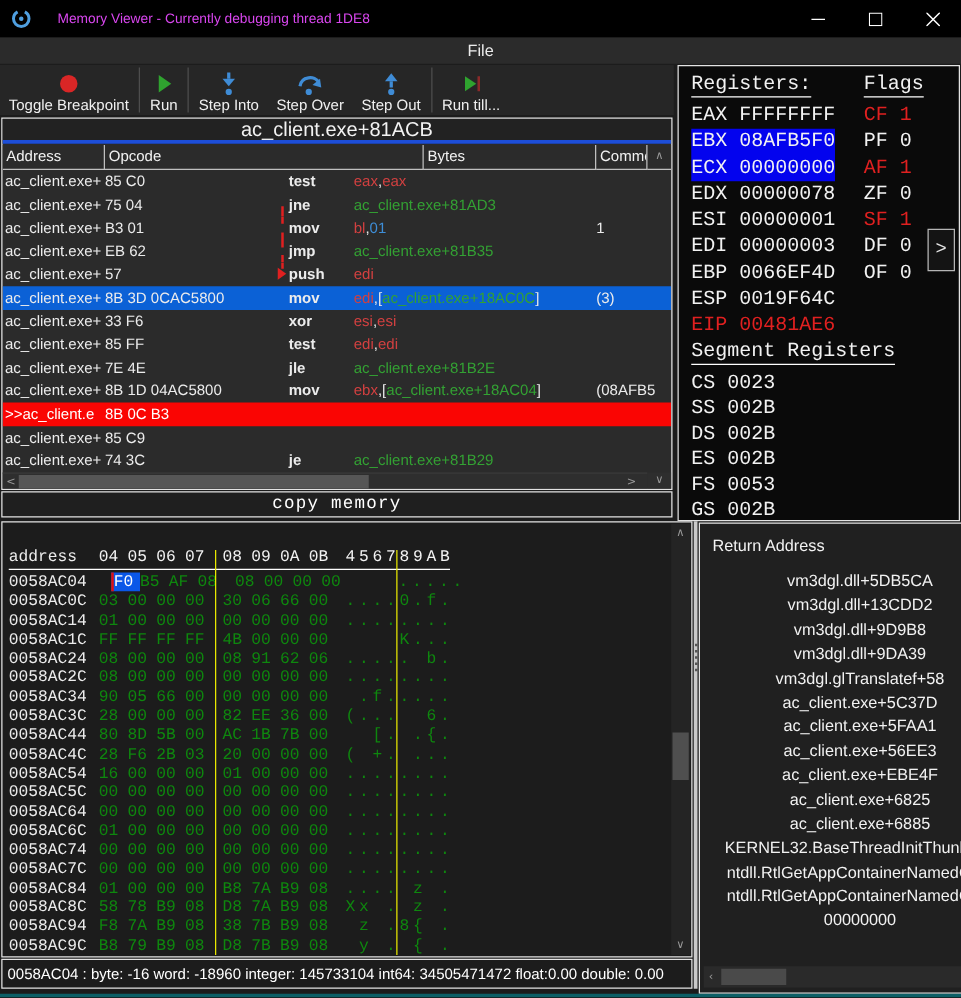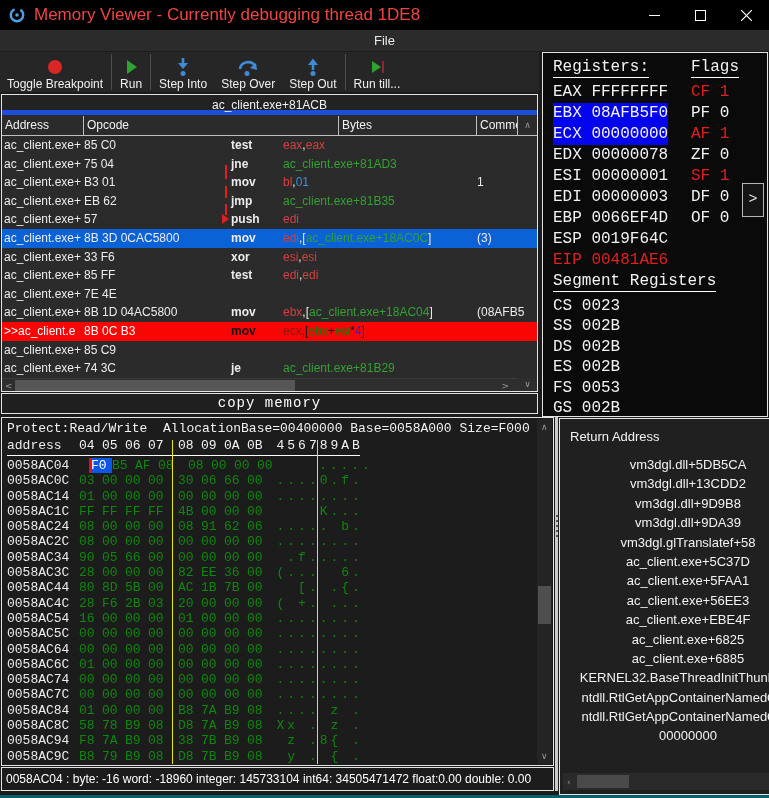--- a/index.html
+++ b/index.html
@@ -4,21 +4,21 @@
 <style>
   * { box-sizing: border-box; margin:0; padding:0; }
   html,body { width:769px; height:798px; background:#141414; overflow:hidden;
               font-family:"Liberation Sans", sans-serif; }
   .win { position:relative; width:769px; height:798px; background:#1c1c1c; }
 
   
   .titlebar { position:absolute; left:0; top:0; width:769px; height:30px; background:#000;
               display:flex; align-items:center; }
   .app-icon { width:18px; height:18px; margin-left:8px; }
-  .title-text { color:#ef4444; font-size:17px; margin-left:8px; white-space:nowrap; }
+  .title-text { color:#d946ef; font-size:11px; margin-left:20px; white-space:nowrap; }
   .win-controls { margin-left:auto; display:flex; height:30px; }
   .win-btn { width:46px; height:30px; display:flex; align-items:center; justify-content:center; }
 
   
   .menubar { position:absolute; left:0; top:30px; width:769px; height:21px; background:#2b2b2b;
              display:flex; align-items:center;flex-direction:column; }
   .menu-item { color:#eaeaea; font-size:13px; padding:0 10px; line-height:21px; }
 
   
   .toolbar { position:absolute; left:0; top:52px; width:539px; height:40px; background:#262626;
@@ -26,21 +26,21 @@
   .tb-btn { display:flex; flex-direction:column; align-items:center; justify-content:flex-end;
             padding:2px 7px 1px 7px; }
   .tb-btn .tb-label { color:#f0f0f0; font-size:12px; white-space:nowrap; line-height:14px; }
   .tb-btn svg { display:block; }
   .tb-sep { width:1px; background:#4d4d4d; margin:2px 1px; }
 
   
   .dis-panel { position:absolute; left:1px; top:94px; width:537px; height:298px;
                border:1px solid #e3e3e3; background:#2b2b2b; overflow:hidden; }
   .dis-title { position:absolute; left:0; right:0; top:0; height:20px; background:#222;
-               border-bottom:5px solid #1d4ed8; color:#f2f2f2; font-size:12px; text-align:center;
+               border-bottom:3px solid #1d4ed8; color:#f2f2f2; font-size:16px; text-align:center;
                line-height:20px; }
   .dis-header { position:absolute; left:0; right:0; top:21px; height:20px; display:flex;
                 background:#2b2b2b; color:#f2f2f2; font-size:12px; }
   .dh-cell { border-right:1px solid #bfbfbf; border-bottom:1px solid #bfbfbf;
              line-height:19px; padding-left:3px; overflow:hidden; white-space:nowrap; }
   .dh-addr { width:82px; } .dh-bytes { width:138px; } .dh-op { width:255px; }
   .dh-comment { flex:1; } 
   .dh-scroll { width:19px; border-bottom:1px solid #bfbfbf; color:#9a9a9a; font-size:9px;
                text-align:center; line-height:18px; font-family:"DejaVu Sans", sans-serif; }
   .dis-rows { position:absolute; left:0; right:0; top:41px; height:242px; overflow:hidden; }
@@ -288,32 +288,32 @@
         </div>
         <div class="dis-row normal">
           <span class="dc-addr">ac_client.exe+</span>
           <span class="dc-bytes">85 FF</span>
           <span class="dc-op"><span class="dc-mn">test</span><span class="o-reg">edi</span><span class="o-p">,</span><span class="o-reg">edi</span></span>
           <span class="dc-comment"></span>
         </div>
         <div class="dis-row normal">
           <span class="dc-addr">ac_client.exe+</span>
           <span class="dc-bytes">7E 4E</span>
+          <span class="dc-op"><span class="dc-mn">jle</span><span class="o-sym">ac_client.exe+81B2E</span></span>
           <span class="dc-comment"></span>
         </div>
         <div class="dis-row normal">
           <span class="dc-addr">ac_client.exe+</span>
           <span class="dc-bytes">8B 1D 04AC5800</span>
           <span class="dc-op"><span class="dc-mn">mov</span><span class="o-reg">ebx</span><span class="o-p">,[</span><span class="o-sym">ac_client.exe+18AC04</span><span class="o-p">]</span></span>
           <span class="dc-comment">(08AFB5</span>
         </div>
         <div class="dis-row current">
           <span class="dc-addr">&gt;&gt;ac_client.e</span>
           <span class="dc-bytes">8B 0C B3</span>
-          <span class="dc-op"><span class="dc-mn">mov</span><span class="o-reg">ecx</span><span class="o-p">,[</span><span class="o-sym">ebx</span><span class="o-p">+</span><span class="o-sym">esi</span><span class="o-p">*</span><span class="o-num">4</span><span class="o-p">]</span></span>
           <span class="dc-comment"></span>
         </div>
         <div class="dis-row normal">
           <span class="dc-addr">ac_client.exe+</span>
           <span class="dc-bytes">85 C9</span>
           <span class="dc-comment"></span>
         </div>
         <div class="dis-row normal">
           <span class="dc-addr">ac_client.exe+</span>
           <span class="dc-bytes">74 3C</span>
@@ -360,21 +360,20 @@
         <div class="seg-row">SS 002B</div>
         <div class="seg-row">DS 002B</div>
         <div class="seg-row">ES 002B</div>
         <div class="seg-row">FS 0053</div>
         <div class="seg-row">GS 002B</div>
       </div>
     <div class="expand-btn">&gt;</div>
   </div>
 
   <div class="hex-panel">
-    <div class="hx-info">Protect:Read/Write  AllocationBase=00400000 Base=0058A000 Size=F000</div>
     <div class="hx-header"><span class="hx-addr">address</span><span class="hx-b" style="color: rgb(242, 242, 242);">04</span><span class="hx-b" style="color: rgb(242, 242, 242);">05</span><span class="hx-b" style="color: rgb(242, 242, 242);">06</span><span class="hx-b" style="color: rgb(242, 242, 242);">07</span><span class="hx-b g2" style="color: rgb(242, 242, 242);">08</span><span class="hx-b" style="color: rgb(242, 242, 242);">09</span><span class="hx-b" style="color: rgb(242, 242, 242);">0A</span><span class="hx-b" style="color: rgb(242, 242, 242);">0B</span><span class="hx-a first" style="color: rgb(242, 242, 242);">4</span><span class="hx-a" style="color: rgb(242, 242, 242);">5</span><span class="hx-a" style="color: rgb(242, 242, 242);">6</span><span class="hx-a" style="color: rgb(242, 242, 242);">7</span><span class="hx-a" style="color: rgb(242, 242, 242);">8</span><span class="hx-a" style="color: rgb(242, 242, 242);">9</span><span class="hx-a" style="color: rgb(242, 242, 242);">A</span><span class="hx-a" style="color: rgb(242, 242, 242);">B</span></div>
     <div class="hx-rows">
         <div class="hx-row"><span class="hx-addr">0058AC04</span><span class="hx-b selbyte">F0</span><span class="hx-b">B5</span><span class="hx-b">AF</span><span class="hx-b">08</span><span class="hx-b g2">08</span><span class="hx-b">00</span><span class="hx-b">00</span><span class="hx-b">00</span><span class="hx-a first"> </span><span class="hx-a"> </span><span class="hx-a"> </span><span class="hx-a">.</span><span class="hx-a">.</span><span class="hx-a">.</span><span class="hx-a">.</span><span class="hx-a">.</span></div>
         <div class="hx-row"><span class="hx-addr">0058AC0C</span><span class="hx-b">03</span><span class="hx-b">00</span><span class="hx-b">00</span><span class="hx-b">00</span><span class="hx-b g2">30</span><span class="hx-b">06</span><span class="hx-b">66</span><span class="hx-b">00</span><span class="hx-a first">.</span><span class="hx-a">.</span><span class="hx-a">.</span><span class="hx-a">.</span><span class="hx-a">0</span><span class="hx-a">.</span><span class="hx-a">f</span><span class="hx-a">.</span></div>
         <div class="hx-row"><span class="hx-addr">0058AC14</span><span class="hx-b">01</span><span class="hx-b">00</span><span class="hx-b">00</span><span class="hx-b">00</span><span class="hx-b g2">00</span><span class="hx-b">00</span><span class="hx-b">00</span><span class="hx-b">00</span><span class="hx-a first">.</span><span class="hx-a">.</span><span class="hx-a">.</span><span class="hx-a">.</span><span class="hx-a">.</span><span class="hx-a">.</span><span class="hx-a">.</span><span class="hx-a">.</span></div>
         <div class="hx-row"><span class="hx-addr">0058AC1C</span><span class="hx-b">FF</span><span class="hx-b">FF</span><span class="hx-b">FF</span><span class="hx-b">FF</span><span class="hx-b g2">4B</span><span class="hx-b">00</span><span class="hx-b">00</span><span class="hx-b">00</span><span class="hx-a first"> </span><span class="hx-a"> </span><span class="hx-a"> </span><span class="hx-a"> </span><span class="hx-a">K</span><span class="hx-a">.</span><span class="hx-a">.</span><span class="hx-a">.</span></div>
         <div class="hx-row"><span class="hx-addr">0058AC24</span><span class="hx-b">08</span><span class="hx-b">00</span><span class="hx-b">00</span><span class="hx-b">00</span><span class="hx-b g2">08</span><span class="hx-b">91</span><span class="hx-b">62</span><span class="hx-b">06</span><span class="hx-a first">.</span><span class="hx-a">.</span><span class="hx-a">.</span><span class="hx-a">.</span><span class="hx-a">.</span><span class="hx-a"> </span><span class="hx-a">b</span><span class="hx-a">.</span></div>
         <div class="hx-row"><span class="hx-addr">0058AC2C</span><span class="hx-b">08</span><span class="hx-b">00</span><span class="hx-b">00</span><span class="hx-b">00</span><span class="hx-b g2">00</span><span class="hx-b">00</span><span class="hx-b">00</span><span class="hx-b">00</span><span class="hx-a first">.</span><span class="hx-a">.</span><span class="hx-a">.</span><span class="hx-a">.</span><span class="hx-a">.</span><span class="hx-a">.</span><span class="hx-a">.</span><span class="hx-a">.</span></div>
         <div class="hx-row"><span class="hx-addr">0058AC34</span><span class="hx-b">90</span><span class="hx-b">05</span><span class="hx-b">66</span><span class="hx-b">00</span><span class="hx-b g2">00</span><span class="hx-b">00</span><span class="hx-b">00</span><span class="hx-b">00</span><span class="hx-a first"> </span><span class="hx-a">.</span><span class="hx-a">f</span><span class="hx-a">.</span><span class="hx-a">.</span><span class="hx-a">.</span><span class="hx-a">.</span><span class="hx-a">.</span></div>
         <div class="hx-row"><span class="hx-addr">0058AC3C</span><span class="hx-b">28</span><span class="hx-b">00</span><span class="hx-b">00</span><span class="hx-b">00</span><span class="hx-b g2">82</span><span class="hx-b">EE</span><span class="hx-b">36</span><span class="hx-b">00</span><span class="hx-a first">(</span><span class="hx-a">.</span><span class="hx-a">.</span><span class="hx-a">.</span><span class="hx-a"> </span><span class="hx-a"> </span><span class="hx-a">6</span><span class="hx-a">.</span></div>

